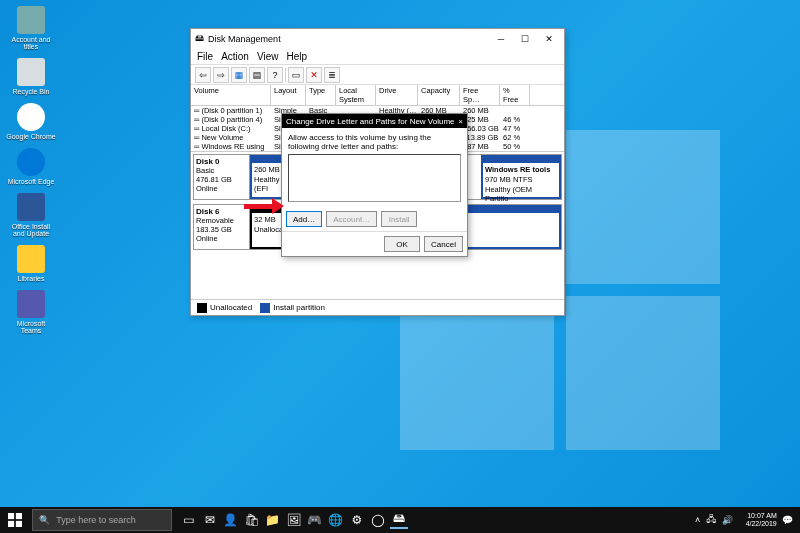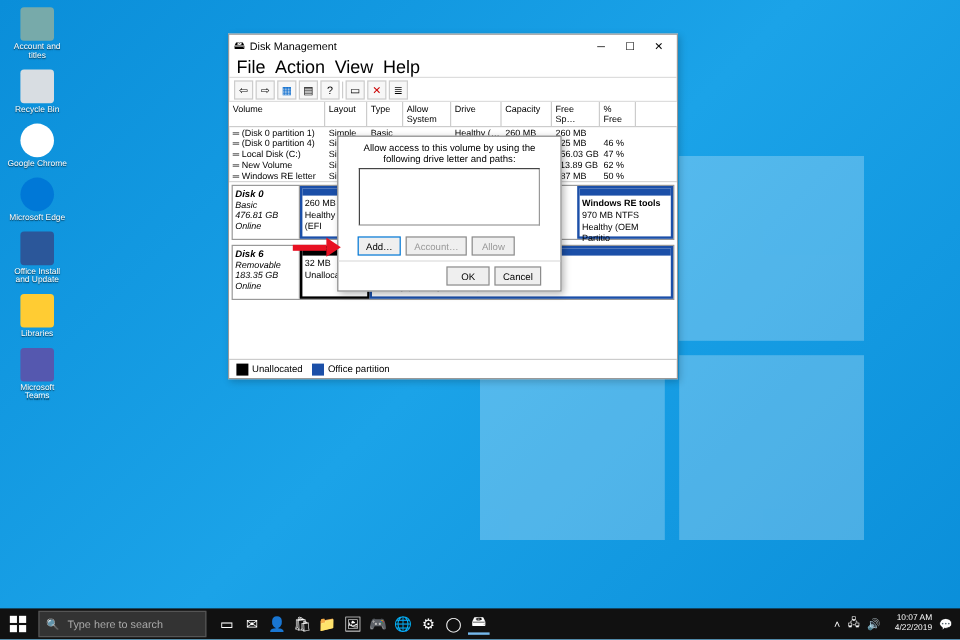--- a/index.html
+++ b/index.html
@@ -12,46 +12,46 @@
   .dicon { display:flex; flex-direction:column; align-items:center; gap:2px; color:#fff; font-size:7px; text-align:center; cursor:pointer; text-shadow:0 1px 1px rgba(0,0,0,.7); }
   .dicon .ico { width:28px; height:28px; background:#7aa; border-radius:3px; display:flex; align-items:center; justify-content:center; font-size:18px; }
   .ico.bin{ background:#d8dde2; } .ico.chrome{ background:#fff; border-radius:50%; } .ico.edge{ background:#0078d7; border-radius:50%; }
   .ico.update{ background:#2b579a; } .ico.explorer{ background:#ffcc33; }
   
   .dm-window { position:absolute; left:190px; top:28px; width:375px; height:288px; background:#fff; border:1px solid #999; box-shadow:2px 2px 6px rgba(0,0,0,.2); display:flex; flex-direction:column; }
   .titlebar { height:20px; display:flex; align-items:center; justify-content:space-between; padding:0 4px; font-size:9px; }
   .titlebar .left { display:flex; align-items:center; gap:4px; }
   .titlebar .ctrls { display:flex; gap:2px; }
   .titlebar .wbtn { width:22px; height:16px; display:flex; align-items:center; justify-content:center; font-size:9px; cursor:pointer; }
-  .menubar { height:16px; border-bottom:1px solid #ddd; display:flex; gap:8px; padding:0 6px; font-size:15px; align-items:center; }
+  .menubar { height:16px; border-bottom:1px solid #ddd; display:flex; gap:8px; padding:0 6px; font-size:10px; align-items:center; }
   .menubar span { cursor:pointer; }
   .toolbar { height:20px; border-bottom:1px solid #ddd; display:flex; gap:2px; padding:2px 4px; align-items:center; }
   .tbtn { width:16px; height:16px; border:1px solid #ccc; background:#f7f7f7; font-size:9px; display:flex; align-items:center; justify-content:center; cursor:pointer; }
   .red{ color:#c00; } .blue{ color:#06c; }
   .vol-grid { border-bottom:1px solid #ccc; font-size:7.5px; }
   .vol-head, .vol-row { display:grid; grid-template-columns: 80px 35px 30px 40px 42px 42px 40px 30px; }
   .vol-head { background:#fff; border-bottom:1px solid #ccc; }
   .vol-head div { border-right:1px solid #ccc; padding:1px 3px; cursor:pointer; }
   .vol-row div { padding:0 3px; white-space:nowrap; overflow:hidden; }
   .disk-area { flex:1; overflow:hidden; padding:2px; display:flex; flex-direction:column; gap:4px; background:#fff; }
   .disk-row { display:flex; border:1px solid #999; height:46px; font-size:7.5px; }
-  .disk-label { width:56px; border-right:1px solid #999; padding:2px;font-style:italic; }
+  .disk-label { width:56px; border-right:1px solid #999; padding:2px; }
   .disk-label b { font-size:8px; }
   .part { border:2px solid; padding:2px; display:flex; flex-direction:column; gap:1px; position:relative; }
   .part .phead { position:absolute; top:0; left:0; right:0; height:6px; }
   .pblue { border-color:#1b4fa8; } .pblue .phead{ background:#1b4fa8; }
   .pblack{ border-color:#000; } .pblack .phead{ background:#000; color:#fff; }
   .legend { height:16px; border-top:1px solid #ccc; display:flex; align-items:center; gap:8px; padding:0 6px; font-size:8px; }
   .sw { width:10px; height:10px; display:inline-block; margin-right:3px; vertical-align:middle; }
   
   .modal { position:absolute; left:281px; top:113px; width:187px; background:#fff; border:1px solid #888; box-shadow:2px 2px 6px rgba(0,0,0,.3); font-size:8px; }
   .modal-title { background:#000; color:#fff; height:14px; display:flex; align-items:center; justify-content:space-between; padding:0 4px; }
-  .modal-body { padding:5px 17px;text-align:center; }
+  .modal-body { padding:5px 6px; }
   .modal-list { border:1px inset #999; height:48px; margin-top:3px; background:#fff; }
-  .btn-row { display:flex; gap:4px; padding:4px 16px; }
+  .btn-row { display:flex; gap:4px; padding:4px 4px; }
   .btn-row.r1 { justify-content:flex-start; }
   .btn-row.r2 { justify-content:flex-end; border-top:1px solid #ddd;align-items:center; }
   .winbtn { min-width:36px; height:16px; font-size:8px; border:1px solid #8c8c8c; background:#efefef; cursor:pointer; padding:0 6px; }
   .winbtn.def { border:1px solid #0078d7; }
   .winbtn:disabled { color:#999; cursor:default; }
   .arrow { position:absolute; left:244px; top:198px; width:44px; height:16px; display:flex; align-items:center; pointer-events:none; }
   .arrow-body { width:28px; height:5px; background:#e81123; }
   .arrow-head { width:0; height:0; border-left:12px solid #e81123; border-top:8px solid transparent; border-bottom:8px solid transparent; }
   
   .taskbar { position:absolute; bottom:0; left:0; right:0; height:26px; background:#111; display:flex; align-items:center; color:#fff; font-size:9px; }
@@ -132,21 +132,21 @@
     <div class="tbtn">▭</div>
     <div class="tbtn red">✕</div>
     <div class="tbtn">≣</div>
   </div>
 
   <div class="vol-grid">
     <div class="vol-head">
       <div>Volume</div>
       <div>Layout</div>
       <div>Type</div>
-      <div>Allow System</div>
+      <div>Local System</div>
       <div>Drive</div>
       <div>Capacity</div>
       <div>Free Sp…</div>
       <div>% Free</div>
     </div>
     <div id="vol-rows">
         <div class="vol-row">
           <div>═ (Disk 0 partition 1)</div>
           <div>Simple</div>
           <div>Basic</div>
@@ -180,21 +180,21 @@
           <div>═ New Volume</div>
           <div>Simple</div>
           <div>Basic</div>
           <div>NTFS</div>
           <div>Healthy (P…</div>
           <div>183.31 GB</div>
           <div>113.89 GB</div>
           <div>62 %</div>
         </div>
         <div class="vol-row">
-          <div>═ Windows RE letter</div>
+          <div>═ Windows RE using</div>
           <div>Simple</div>
           <div>Basic</div>
           <div>NTFS</div>
           <div>Healthy (…</div>
           <div>970 MB</div>
           <div>487 MB</div>
           <div>50 %</div>
         </div>
       </div>
   </div>
@@ -236,33 +236,37 @@
         <div class="phead"></div>
         <b>New Volume</b>
         <span>183.31 GB NTFS</span>
         <span>Healthy (Primary Partition)</span>
       </div>
     </div>
   </div>
 
   <div class="legend">
     <span><span class="sw" style="background:#000"></span><span>Unallocated</span></span>
-    <span><span class="sw" style="background:#1b4fa8"></span><span>Office partition</span></span>
+    <span><span class="sw" style="background:#1b4fa8"></span><span>Install partition</span></span>
   </div>
 </div>
 
 <div class="modal">
+  <div class="modal-title">
+    <span>Change Drive Letter and Paths for New Volume</span>
+    <span style="cursor:pointer">×</span>
+  </div>
   <div class="modal-body">
     <div>Allow access to this volume by using the following drive letter and paths:</div>
     <div class="modal-list"></div>
   </div>
   <div class="btn-row r1">
     <button class="winbtn def">Add…</button>
     <button class="winbtn" disabled="">Account…</button>
-    <button class="winbtn" disabled="">Allow</button>
+    <button class="winbtn" disabled="">Install</button>
   </div>
   <div class="btn-row r2">
     <button class="winbtn">OK</button>
     <button class="winbtn">Cancel</button>
   </div>
 </div>
 
 <div class="arrow">
   <div class="arrow-body"></div>
     <div class="arrow-head"></div>

